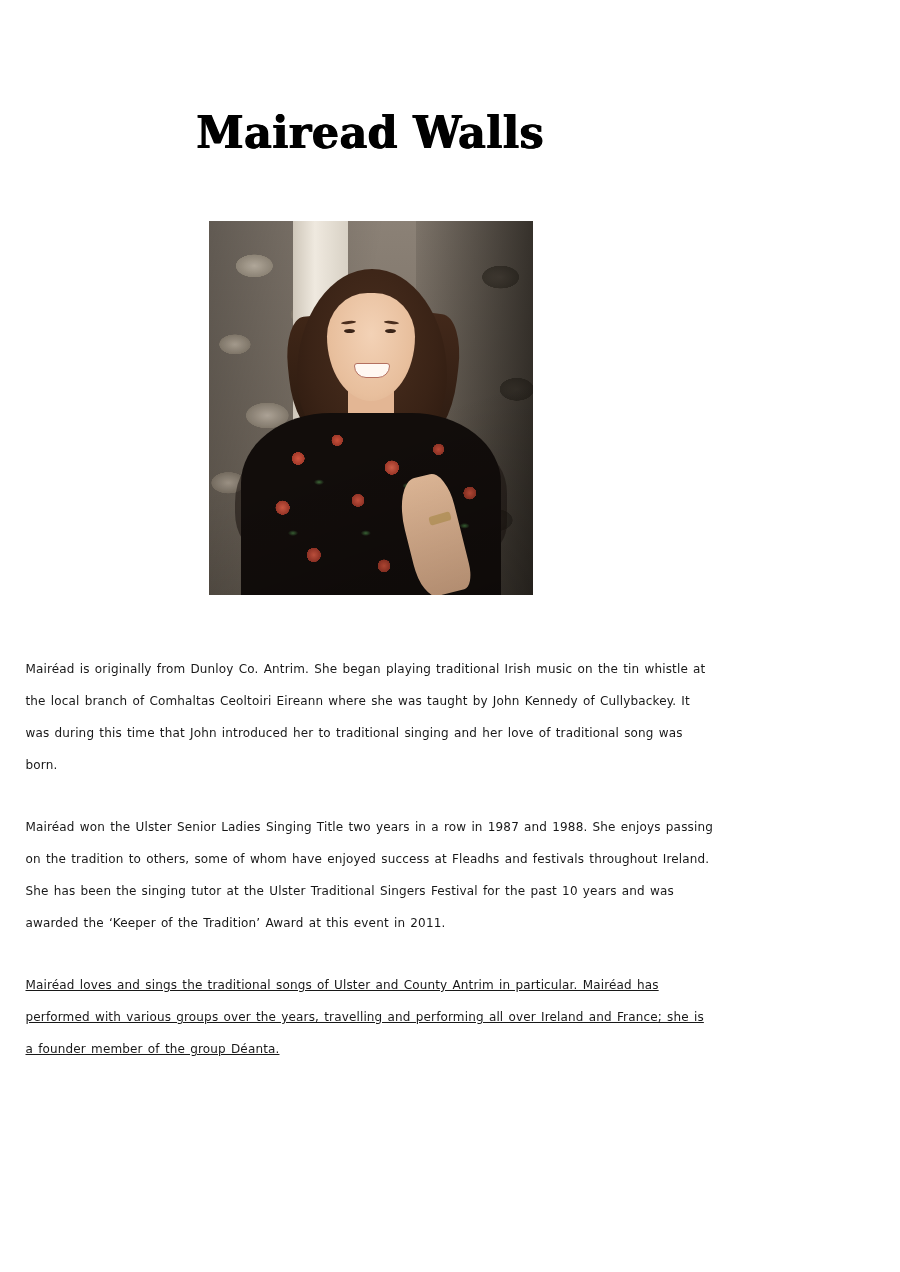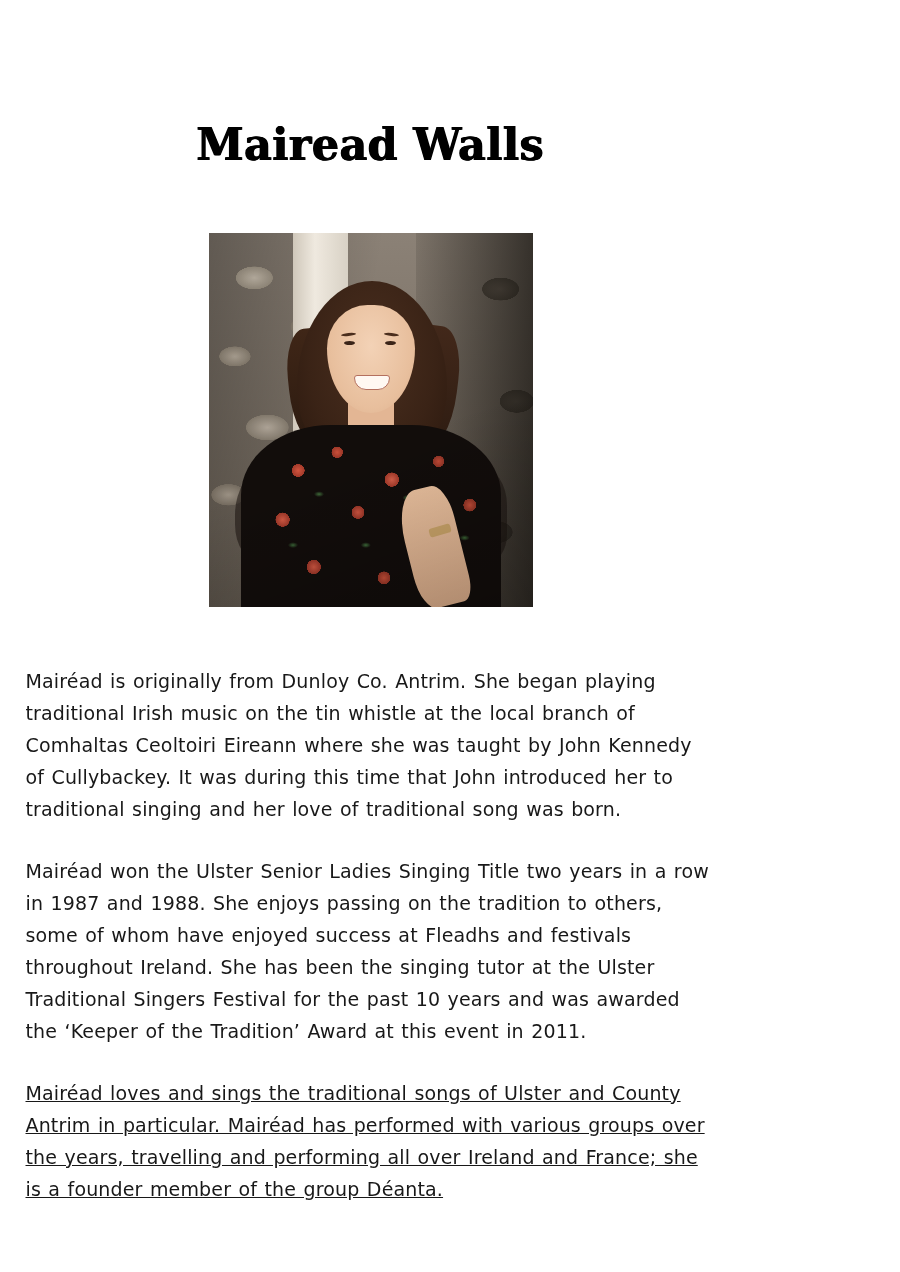--- a/index.html
+++ b/index.html
@@ -13,21 +13,21 @@
     font-family: "DejaVu Sans", sans-serif;
     color: #1a1a1a;
     position: relative;
     overflow: hidden;
   }
   .page {
     width: 741px;
     height: 1272px;
     position: relative;
     box-sizing: border-box;
-    padding: 12px;
+    padding: 0;
   }
 
   
   .title-block {
     text-align: center;
     padding-top: 82px;
   }
   .doc-title {
     display: inline-block;
     font-family: "DejaVu Serif", serif;
@@ -234,21 +234,21 @@
     inset: 0;
     background: linear-gradient(160deg, rgba(0,0,0,0) 55%, rgba(0,0,0,0.22));
     pointer-events: none;
   }
 
   
   .body-text {
     margin: 58px auto 8px auto;
     width: 690px;
     font-family: "DejaVu Sans", sans-serif;
-    font-size: 19px;
+    font-size: 12px;
     line-height: 32px;
     color: #181818;
     letter-spacing: 0.15px;
     word-spacing: 1.2px;
   }
   .body-text p {
     margin: 0 0 30px 0;
   }
   .body-text p:last-child { margin-bottom: 0; text-decoration: underline; }
 </style>

